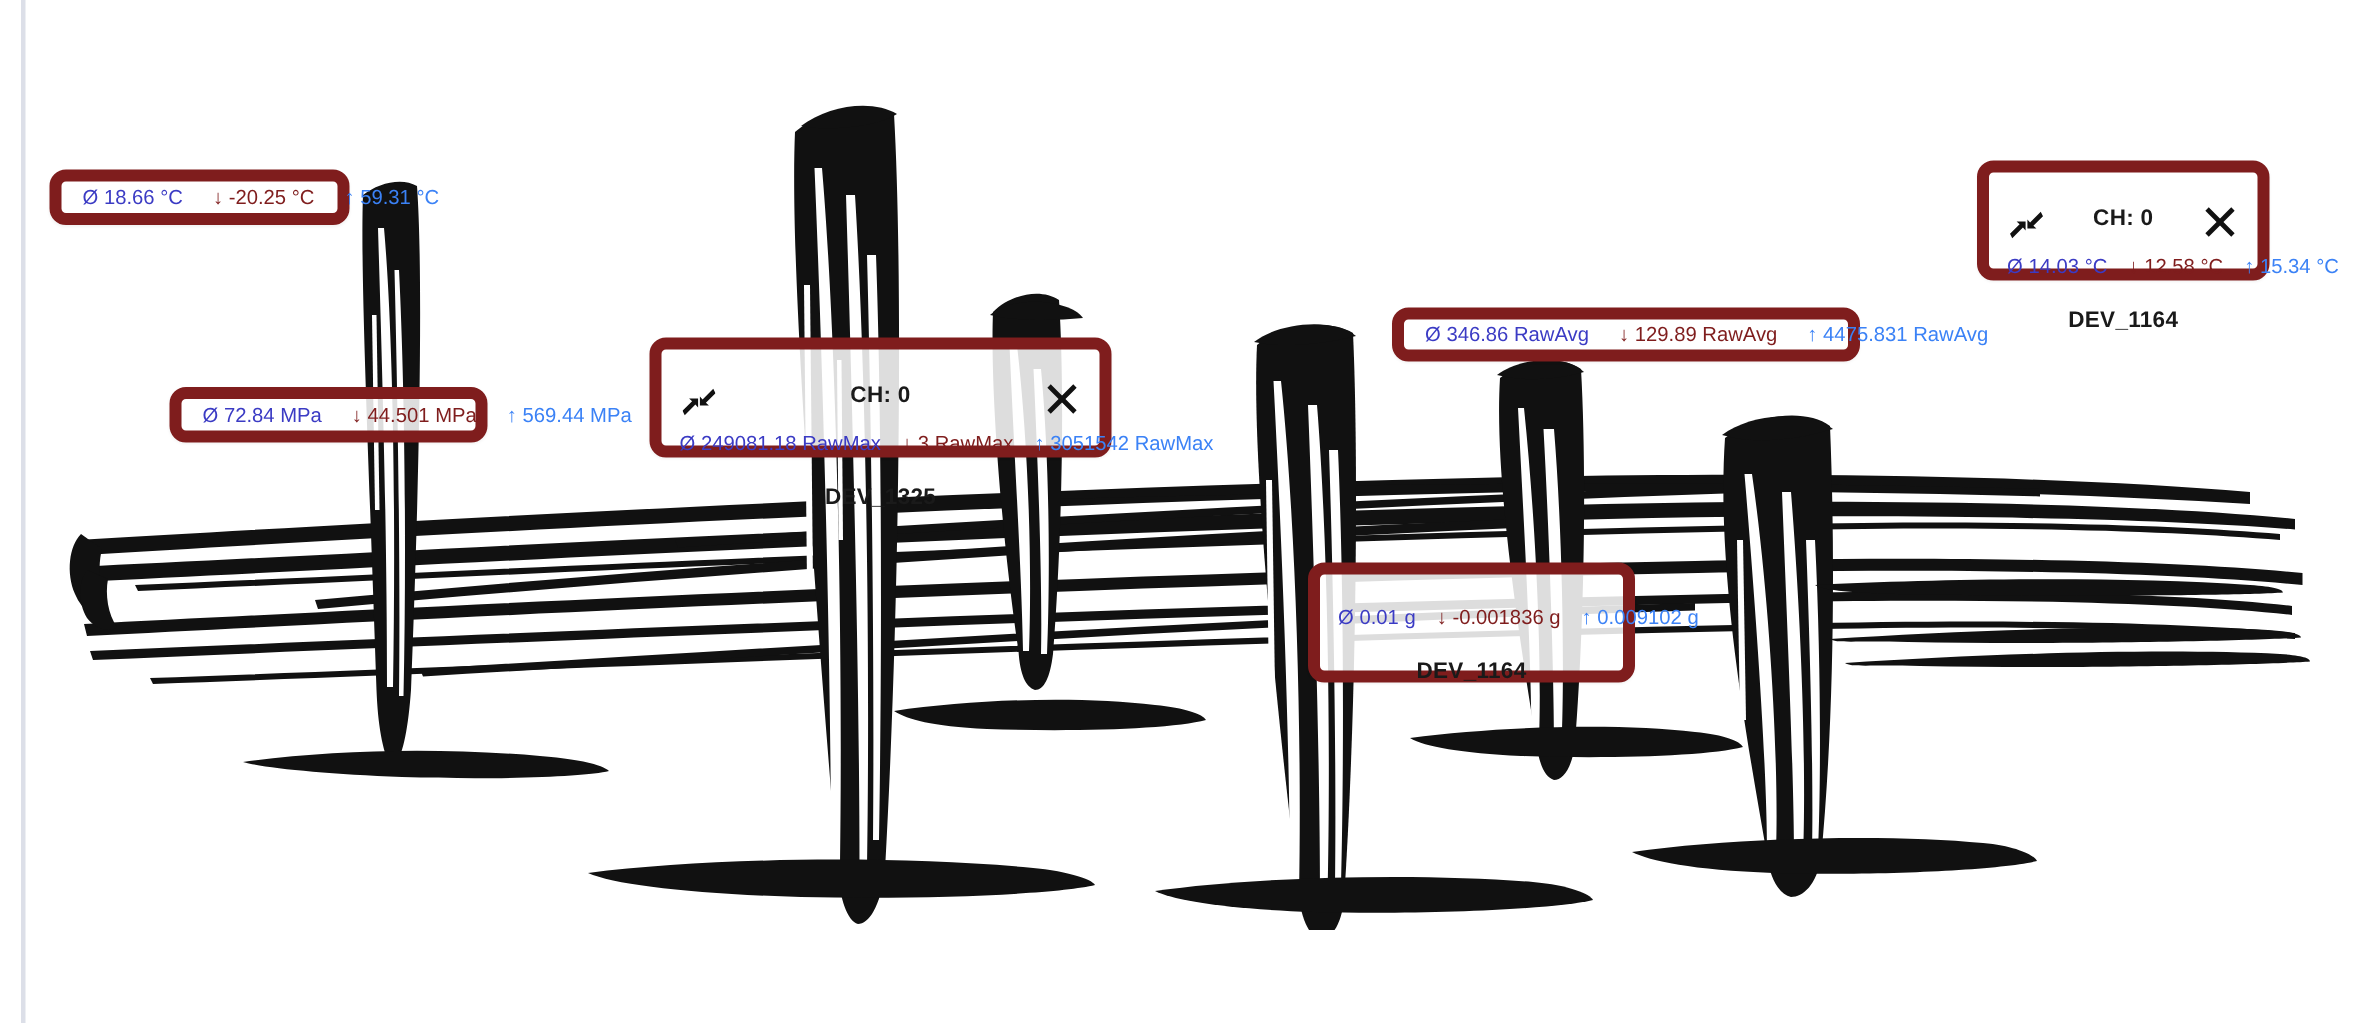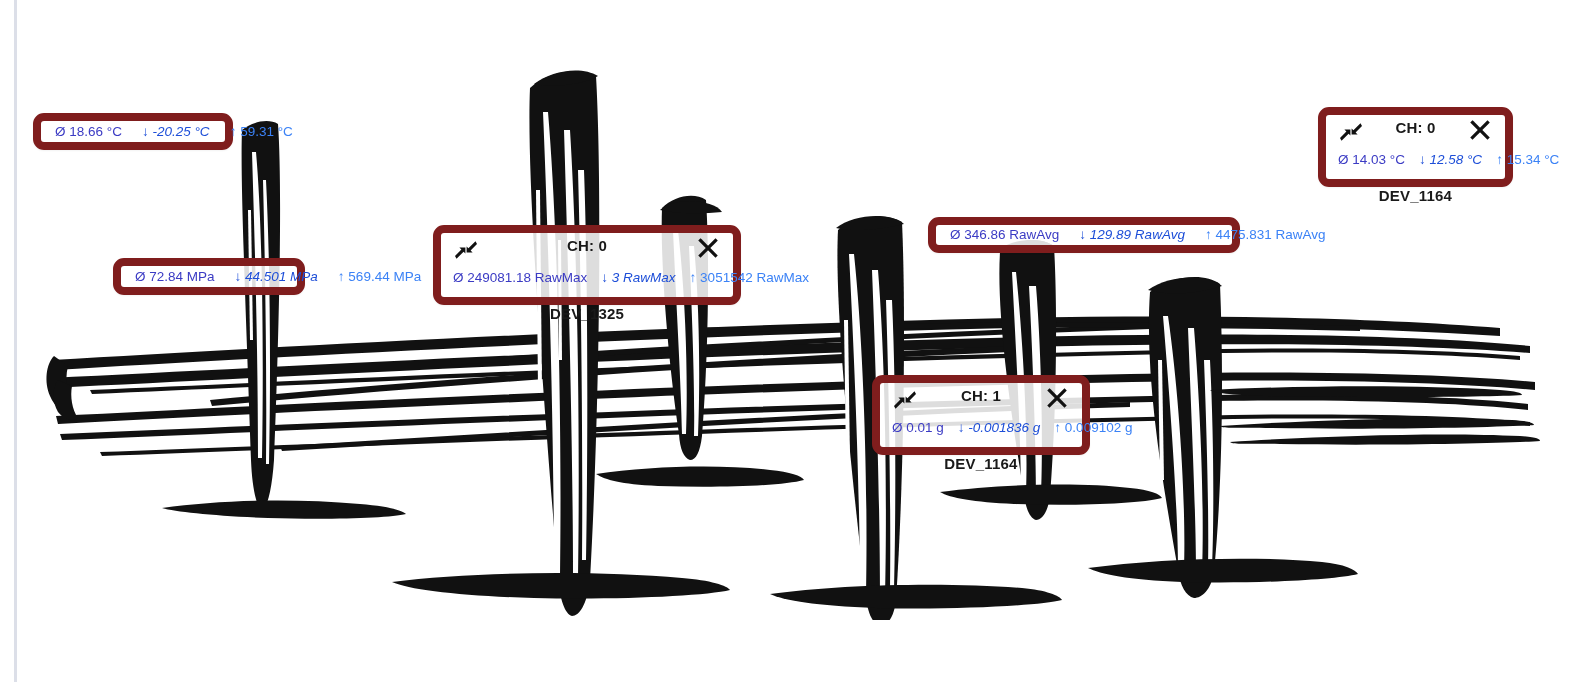--- a/index.html
+++ b/index.html
@@ -49,21 +49,21 @@
     border-radius: 11px;
     background: rgba(255,255,255,0.86);
     box-shadow: 0 1px 2px rgba(0,0,0,0.05);
   }
   .card.collapsed {
     display: flex;
     align-items: center;
     padding: 0 14px;
   }
   .card.expanded {
-    padding: 2px 12px 8px 12px;
+    padding: 20px 12px 8px 12px;
   }
 
   .card-header {
     position: relative;
     display: flex;
     align-items: flex-start;
     justify-content: center;
     height: 34px;
   }
   .card-title {
@@ -93,37 +93,37 @@
     align-items: baseline;
     white-space: nowrap;
     font-size: 13.5px;
     line-height: 18px;
   }
   .card.expanded .stats-row { justify-content: space-between; gap: 14px; }
   .card.collapsed .stats-row { gap: 20px; }
 
   .stat { display: inline-block; }
   .stat-avg { color: #3b3bc4; }
-  .stat-min { color: #1d4ed8; font-style: italic; }
+  .stat-min { color: #7f1d1d; }
   .stat-max { color: #3b82f6; }
 
   .device-name {
     text-align: center;
     font-size: 15px;
     font-weight: bold;
     color: #1a1a1a;
     margin-top: 18px;
     letter-spacing: 0.2px;
   }
 
   
   #card-temp-left      { left: 33px;   top: 113px; width: 200px; height: 37px; }
-  #card-stress-left    { left: 113px;  top: 258px; width: 192px; height: 37px; }
+  #card-stress-left    { left: 113px;  top: 258px; width: 212px; height: 37px; }
   #card-dev1325        { left: 433px;  top: 225px; width: 308px; height: 80px; }
-  #card-rawavg-top     { left: 928px;  top: 205px; width: 312px; height: 36px; margin-top: 12px; }
+  #card-rawavg-top     { left: 928px;  top: 205px; width: 312px; height: 36px; }
   #card-dev1164-temp   { left: 1318px; top: 107px; width: 195px; height: 80px; }
   #card-dev1164-accel  { left: 872px;  top: 375px; width: 218px; height: 80px; }
   #card-raw-bottom     { left: 389px;  top: 561px; width: 241px; height: 36px; }
 </style>
 </head>
 <body>
 
 <div id="stage">
 
   <div class="left-rule"></div>
@@ -289,39 +289,20 @@
     </div>
     <div class="stats-row">
       <span class="stat stat-avg">Ø 14.03 °C</span>
       <span class="stat stat-min">↓ 12.58 °C</span>
       <span class="stat stat-max">↑ 15.34 °C</span>
     </div>
     <div class="device-name">DEV_1164</div>
   </div>
 
   <div class="card expanded" id="card-dev1164-accel">
-    <div class="card-header">
-      <div class="icon-btn collapse-btn">
-        <svg width="22" height="22" viewBox="0 0 22 22">
-          <g fill="#111111">
-            <path d="M20.5 2.2 L13.4 9.3 L11.6 7.4 L11.6 13.4 L17.6 13.4 L15.6 11.5 L22 5.1 Z"></path>
-            <path d="M1.5 19.8 L8.6 12.7 L10.4 14.6 L10.4 8.6 L4.4 8.6 L6.4 10.5 L0 16.9 Z"></path>
-          </g>
-        </svg>
-      </div>
-      <div class="card-title">CH: 1</div>
-      <div class="icon-btn close-btn">
-        <svg width="22" height="22" viewBox="0 0 22 22">
-          <g stroke="#111111" stroke-width="3.2" stroke-linecap="square">
-            <line x1="3.5" y1="3.5" x2="18.5" y2="18.5"></line>
-            <line x1="18.5" y1="3.5" x2="3.5" y2="18.5"></line>
-          </g>
-        </svg>
-      </div>
-    </div>
     <div class="stats-row">
       <span class="stat stat-avg">Ø 0.01 g</span>
       <span class="stat stat-min">↓ -0.001836 g</span>
       <span class="stat stat-max">↑ 0.009102 g</span>
     </div>
     <div class="device-name">DEV_1164</div>
   </div>
 
 
 </div>

